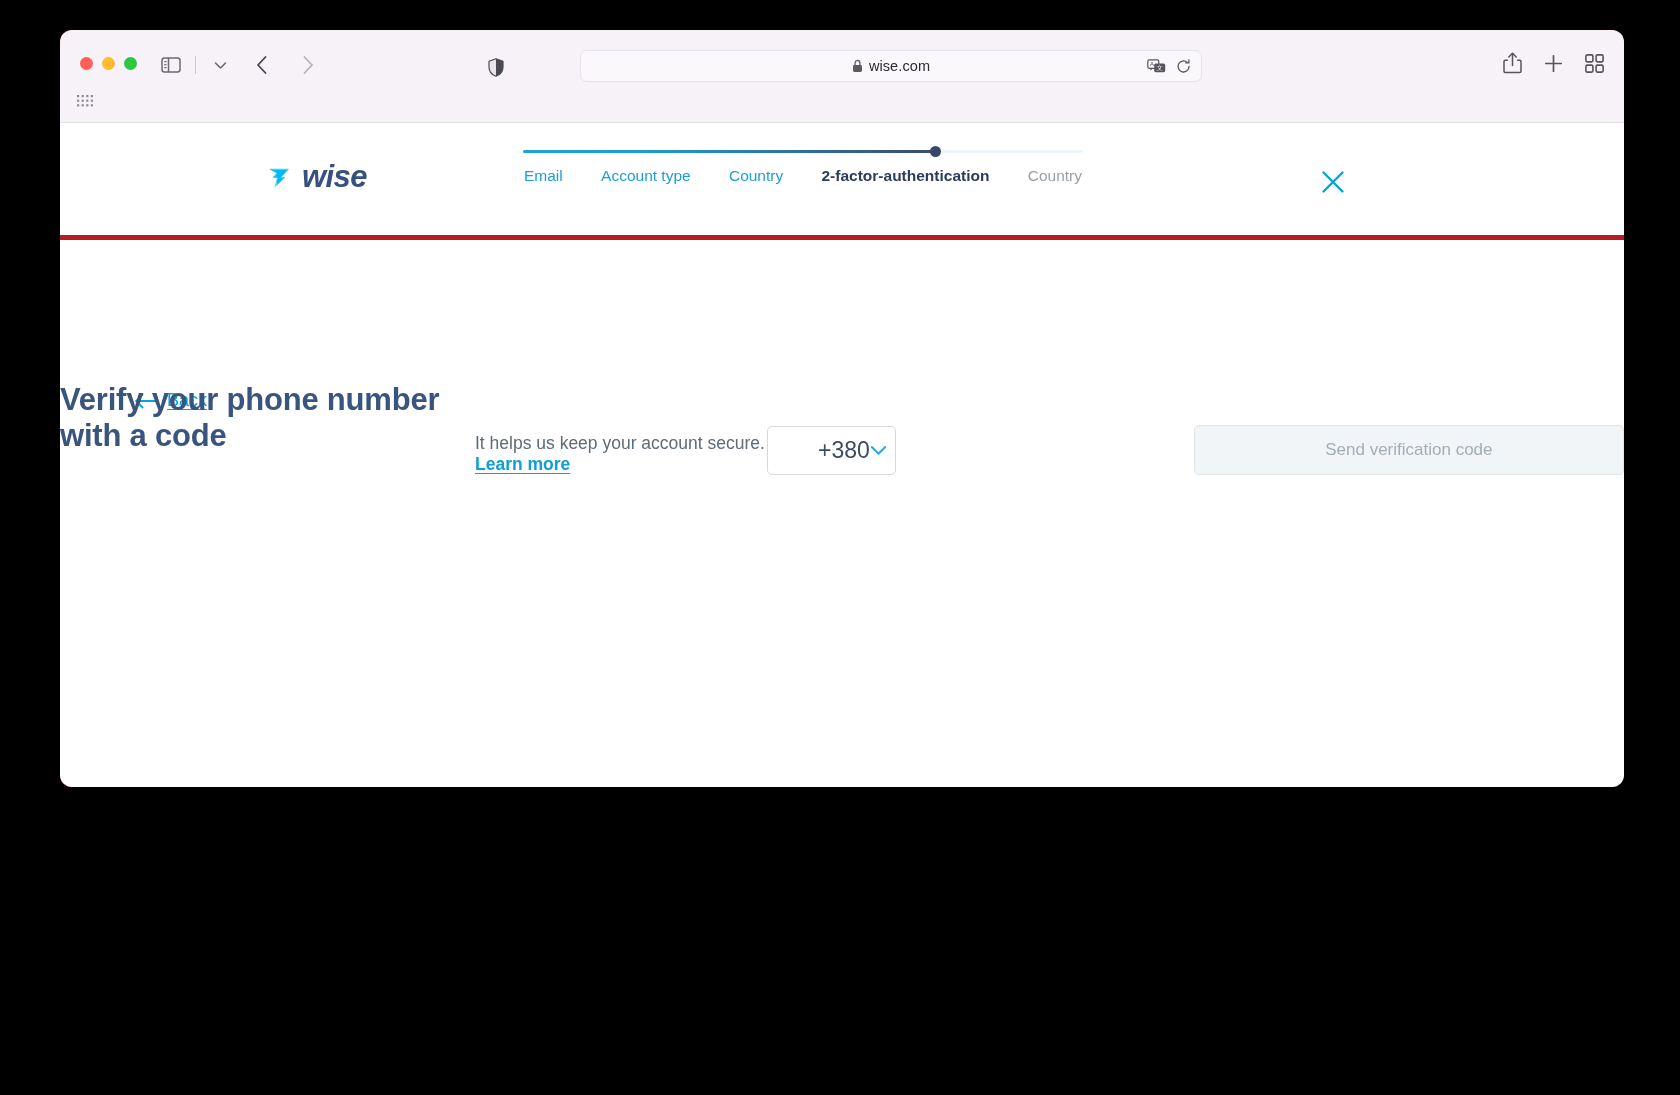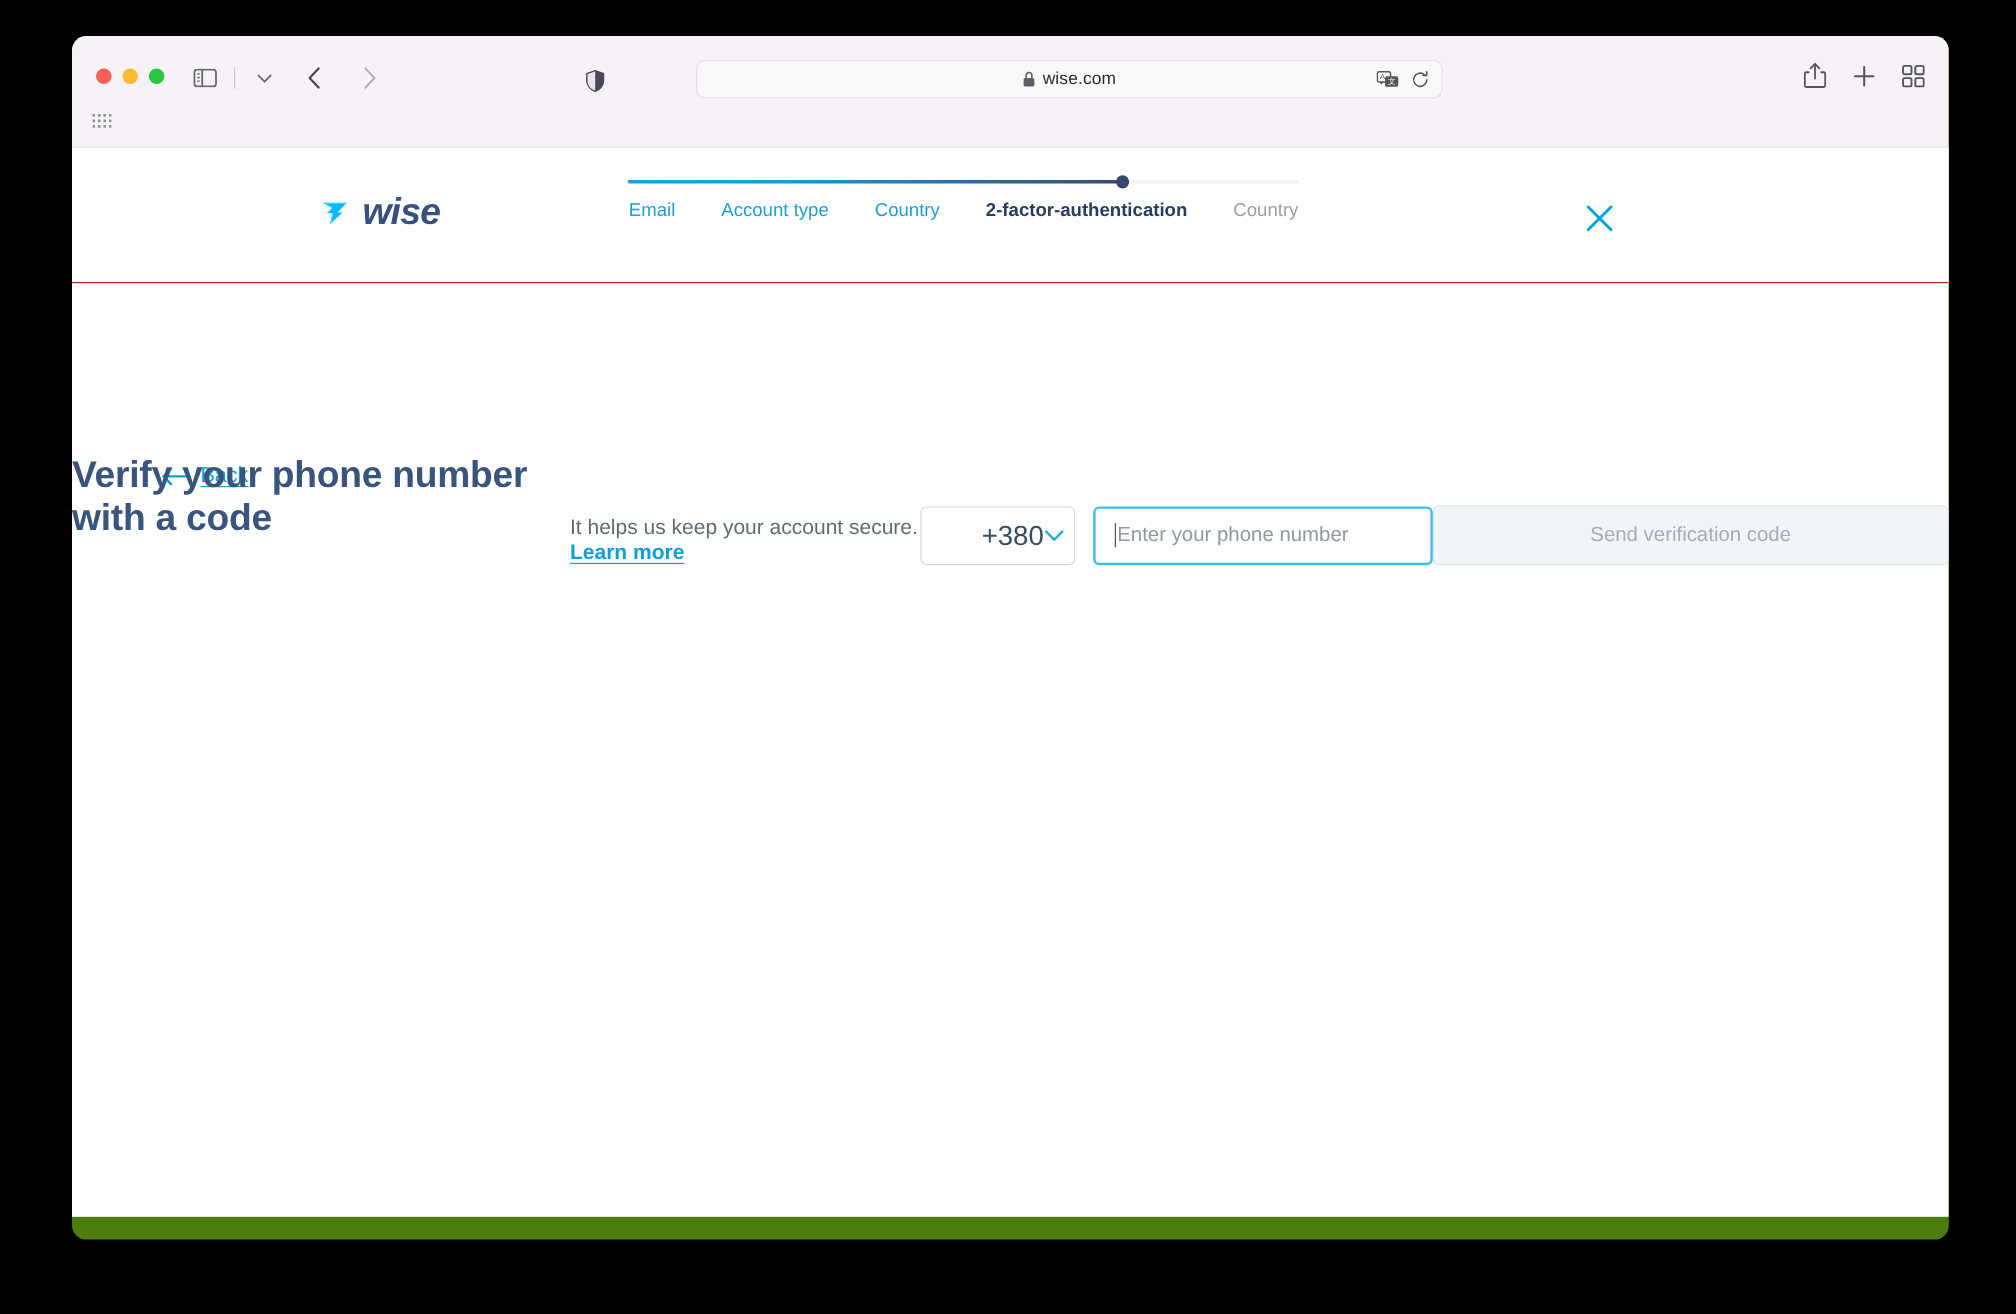--- a/index.html
+++ b/index.html
@@ -19,22 +19,22 @@
     height: 1095px;
     background: #000000;
   }
 
   
   .window {
     position: absolute;
     left: 60px;
     top: 30px;
     width: 1564px;
-    height: 1003px;
-    background: #4d7c0f;
+    height: 757px;
+    background: #be185d;
     border-radius: 12px;
     overflow: hidden;
     box-shadow: 0 10px 40px rgba(0,0,0,0.35);
   }
 
   
   .chrome {
     position: relative;
     height: 92px;
     background: #f6f2f7;
@@ -143,21 +143,21 @@
   
   .page {
     position: relative;
     height: 891px;
     background: #ffffff;
   }
 
   .wise-header {
     position: relative;
     height: 112px;
-    border-bottom: 1px solid #b91c1c;
+    border-bottom: 5px solid #b91c1c;
     background: #ffffff;
   }
 
   .wise-logo {
     position: absolute;
     left: 205px;
     top: 36px;
     display: flex;
     align-items: center;
     gap: 7px;
@@ -529,24 +529,20 @@
           <div class="input-row">
             <div class="country-select">
               <span class="country-code">+380</span>
               <span>
                 <svg width="17" height="11" viewBox="0 0 17 11" fill="none" style="display:block">
                   <path d="M1.8 2L8.5 8.7L15.2 2" stroke="#2aa9e0" stroke-width="2" stroke-linecap="round" stroke-linejoin="round"></path>
                 </svg>
               </span>
             </div>
 
-            <div class="phone-input">
-              <span class="caret"></span>
-              <span class="placeholder">Enter your phone number</span>
-            </div>
           </div>
 
           <button class="send-btn" disabled="">Send verification code</button>
         </div>
       </div>
     </div>
   </div>
 </div>
 
 </body></html>

